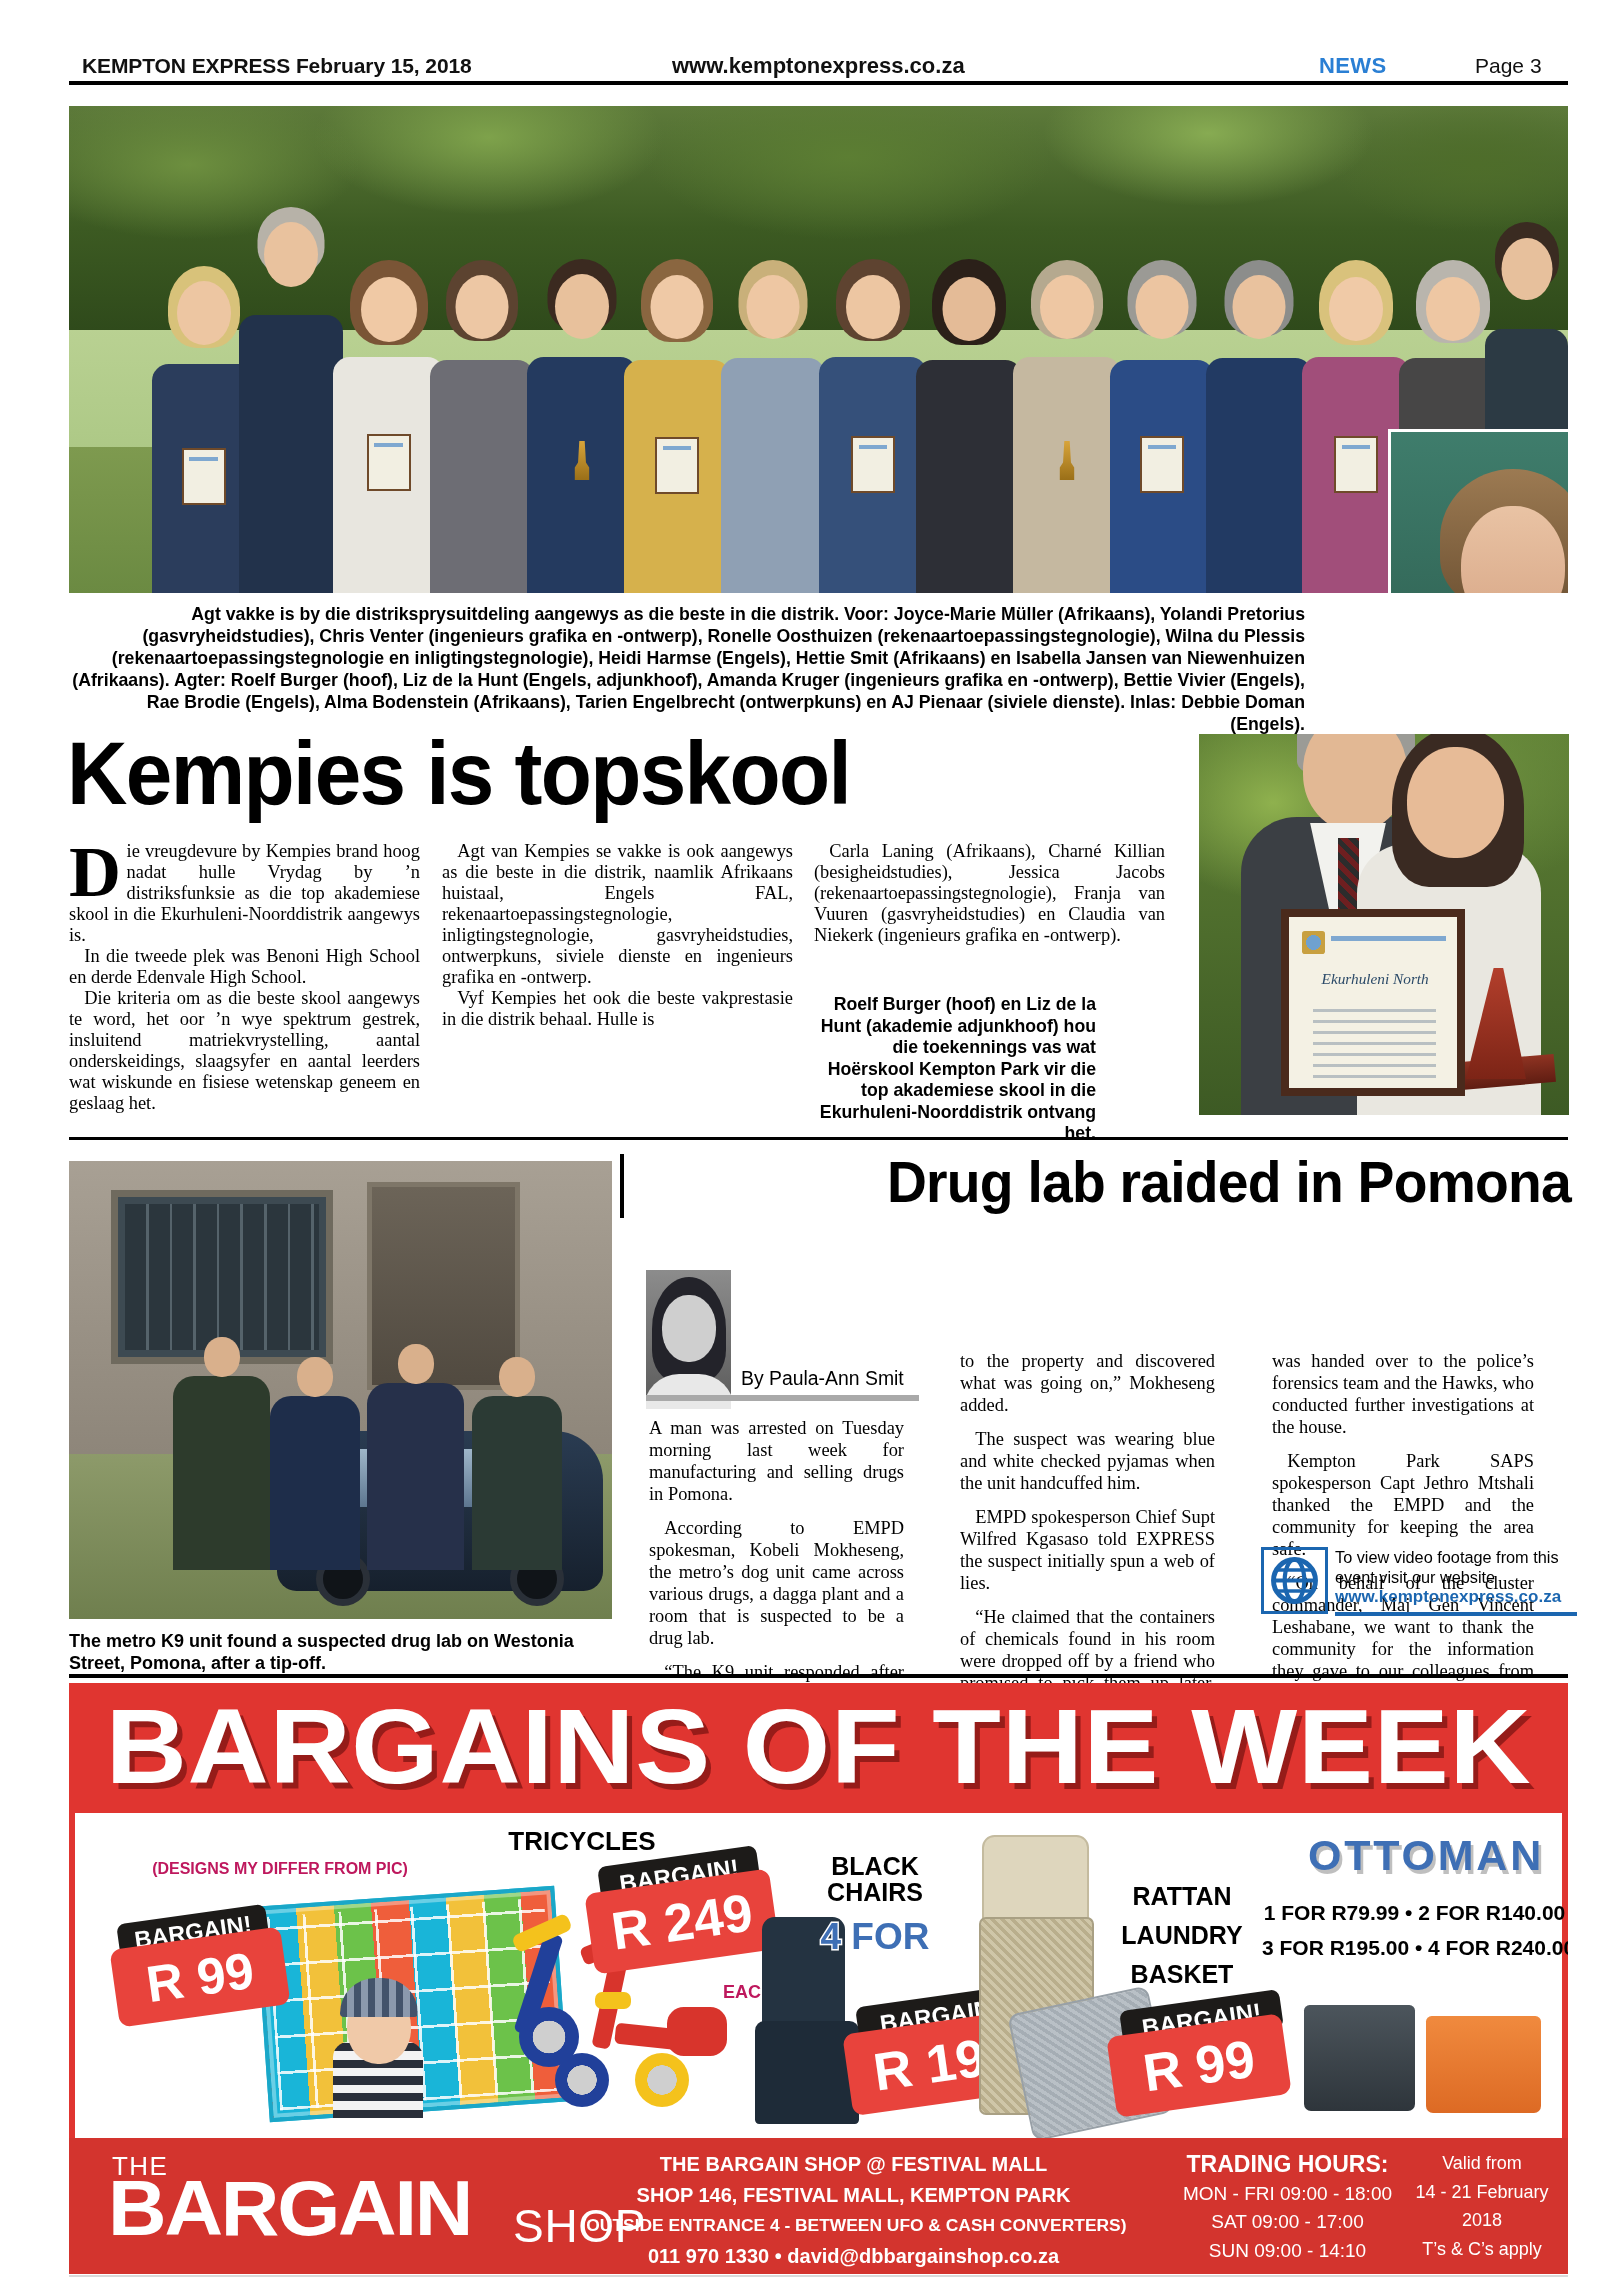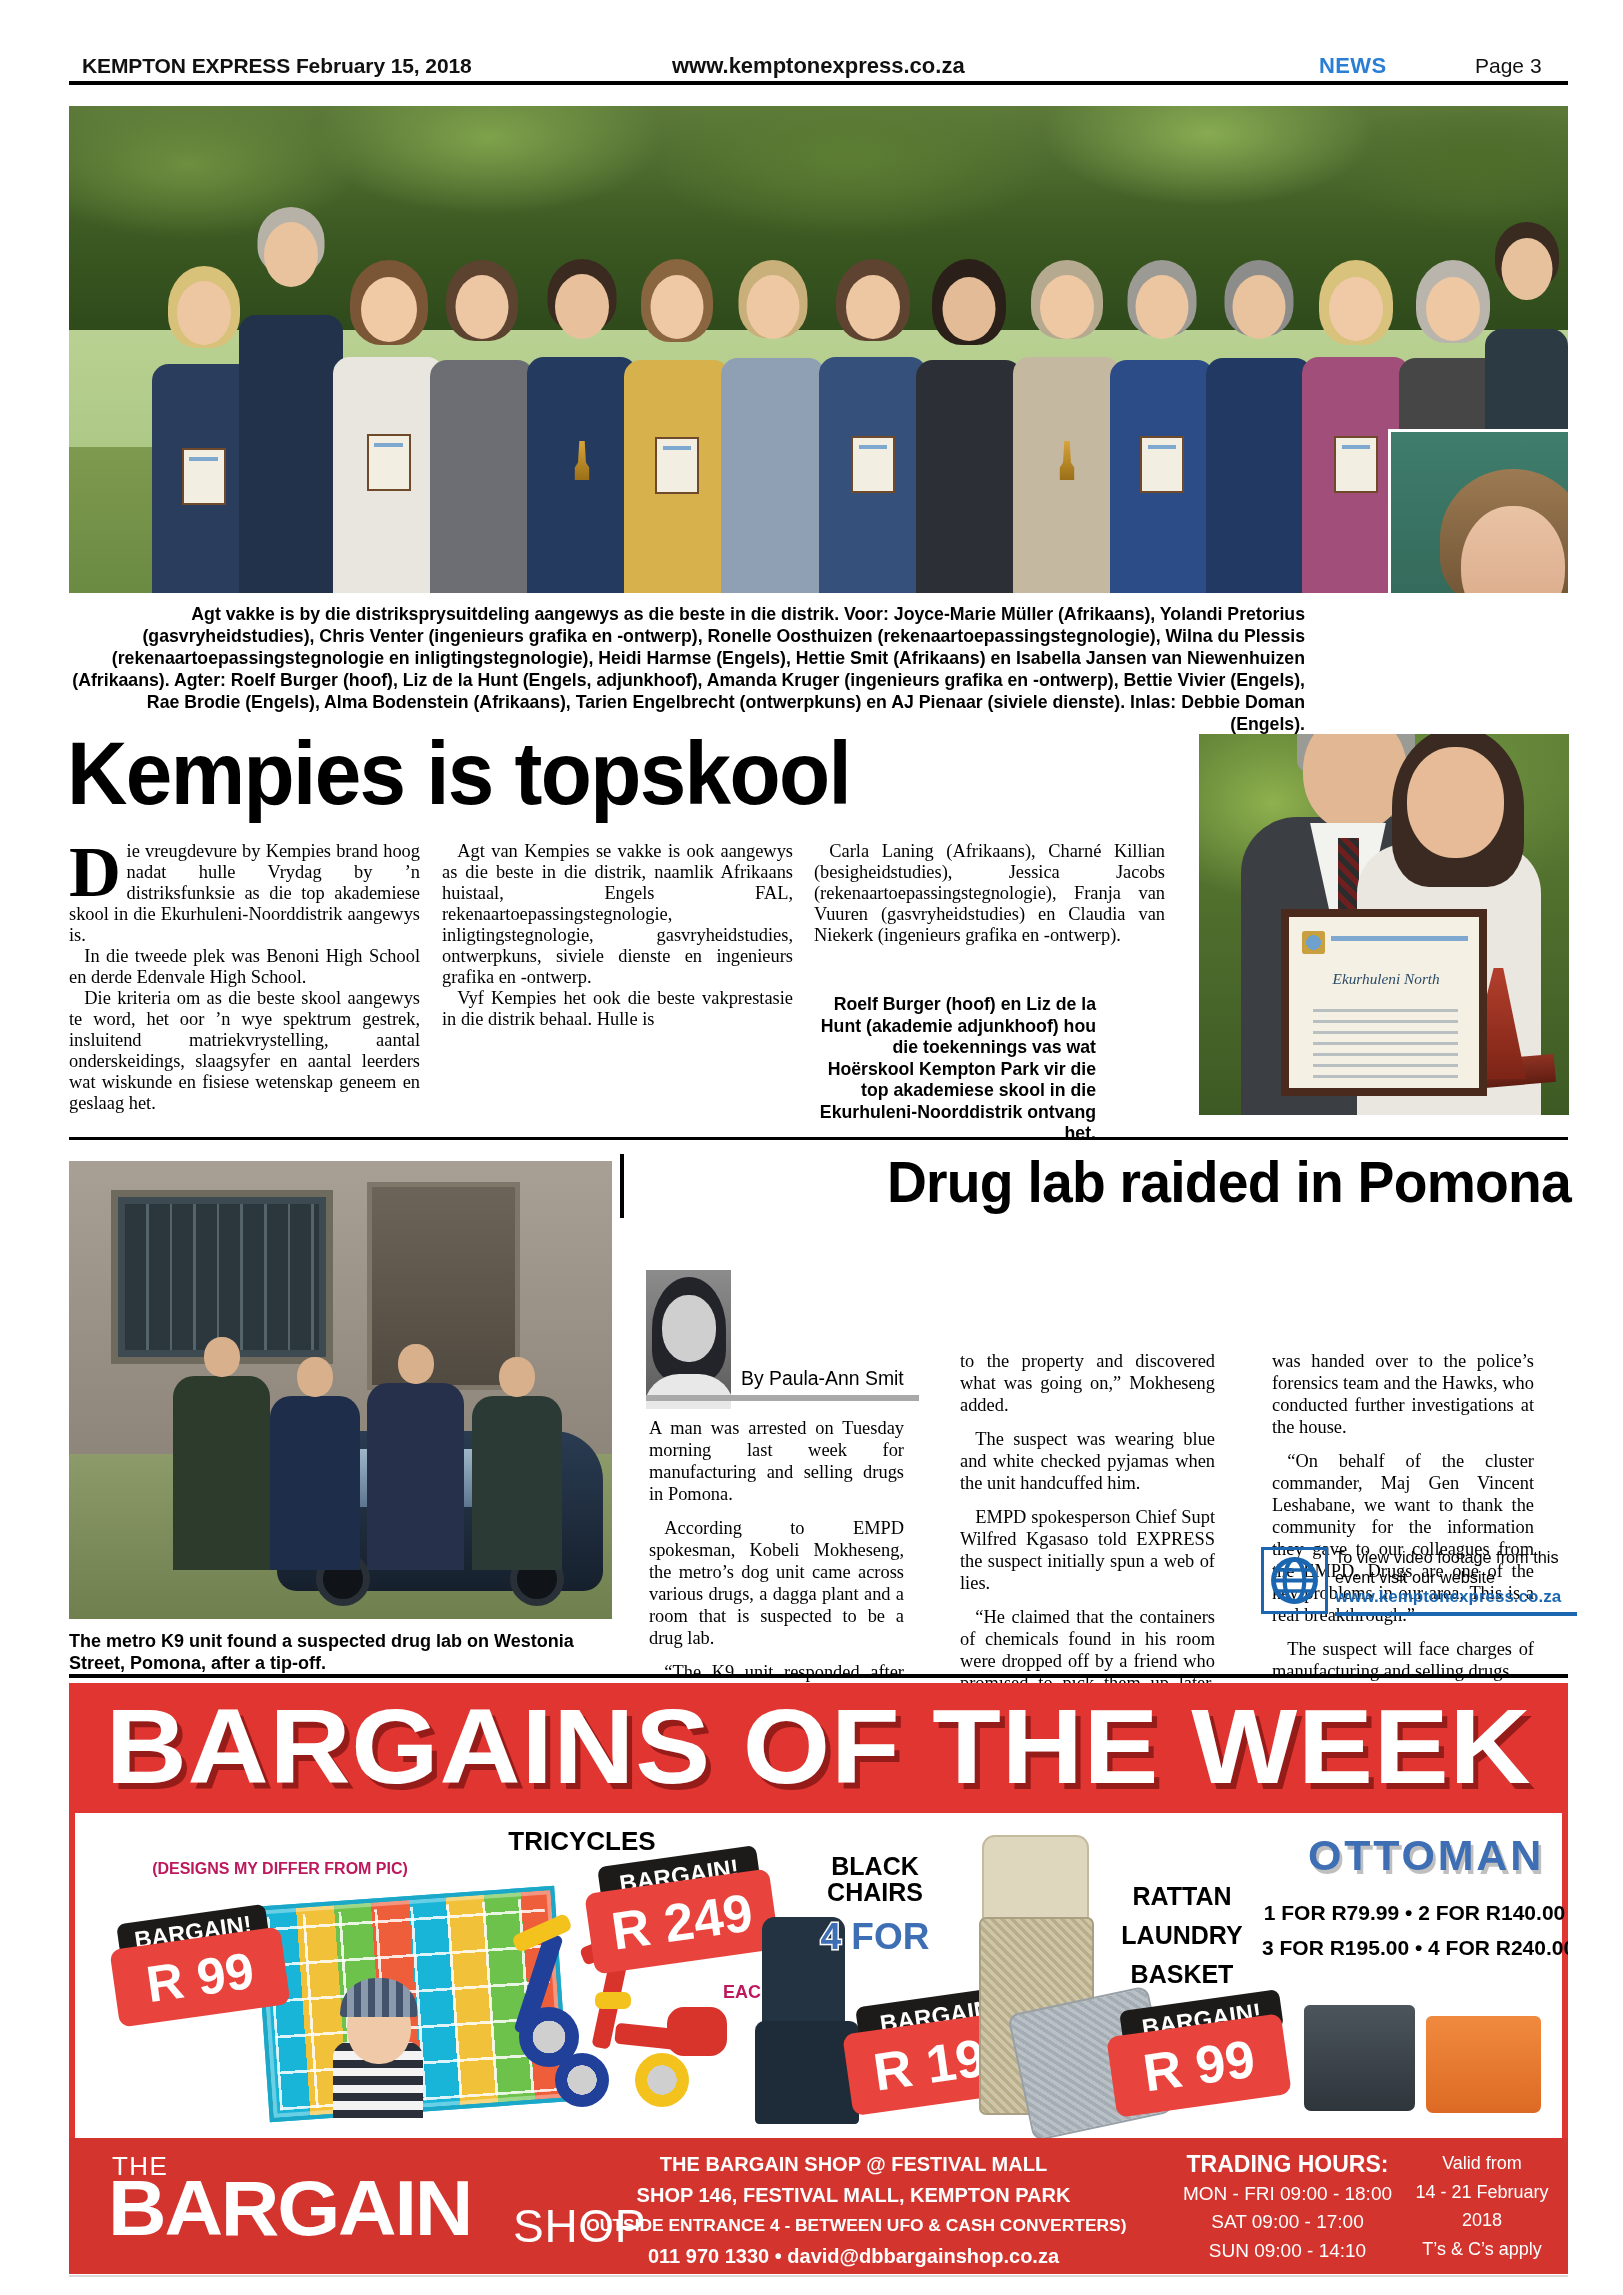--- a/index.html
+++ b/index.html
@@ -232,21 +232,21 @@
   }
   .ph2-woman-head{
     position:absolute; left:50px; top:-97px; width:97px; height:111px;
     border-radius:48%; background:#e7bb97;
   }
   .ph2-woman-hair{
     position:absolute; left:35px; top:-117px; width:132px; height:160px;
     border-radius:50% 50% 28% 28%; background:#3a2a22;
   }
   .ph2-frame{
-    position:absolute; left:82px; bottom:19.4px; width:206px; height:187px;
+    position:absolute; left:82px; bottom:19.4px; width:184px; height:187px;
     background:#f4f1e4; border:8.3px solid #4a2a1c;
     box-sizing:border-box;
   }
   .ph2-frame::before{
     content:""; position:absolute; left:12.5px; top:14px; width:23.6px; height:23.6px;
     background: radial-gradient(circle,#6fa1cf 0 45%,#c8a040 46% 100%);
     border-radius:2.8px;
   }
   .ph2-frame::after{
     content:""; position:absolute; left:42px; top:19.4px; right:11px; height:4.9px;
@@ -842,20 +842,21 @@
   <div class="col c2">
     <p class="first">to the property and discovered what was going on,” Mokheseng added.</p>
     <p>The suspect was wearing blue and white checked pyjamas when the unit handcuffed him.</p>
     <p>EMPD spokesperson Chief Supt Wilfred Kgasaso told EXPRESS the suspect initially spun a web of lies.</p>
     <p>“He claimed that the containers of chemicals found in his room were dropped off by a friend who promised to pick them up later. However, when the sniffer dogs revealed that narcotics were hidden in the ceiling of the room, the suspect ran out of excuses.”</p>
     <p>Here, he added, five bags of tablets and powder narcotics were found, as well as bags with CAT and crystal meth.</p>
     <p>According to Kgasago, the scene</p>
   </div>
   <div class="col c3">
     <p class="first">was handed over to the police’s forensics team and the Hawks, who conducted further investigations at the house.</p>
+    <p>Kempton Park SAPS spokesperson Capt Jethro Mtshali thanked the EMPD and the community for keeping the area safe.</p>
     <p>“On behalf of the cluster commander, Maj Gen Vincent Leshabane, we want to thank the community for the information they gave to our colleagues from the EMPD. Drugs are one of the key problems in our area. This is a real breakthrough.”</p>
     <p>The suspect will face charges of manufacturing and selling drugs.</p>
   </div>
 </div>
 
 <div class="webpromo">
   <div class="globe">
     <svg width="49" height="49" viewBox="0 0 70 70" aria-hidden="true">
       <circle cx="35" cy="35" r="30" fill="none" stroke="#1b66b0" stroke-width="7"></circle>
       <ellipse cx="35" cy="35" rx="14" ry="30" fill="none" stroke="#1b66b0" stroke-width="6"></ellipse>

